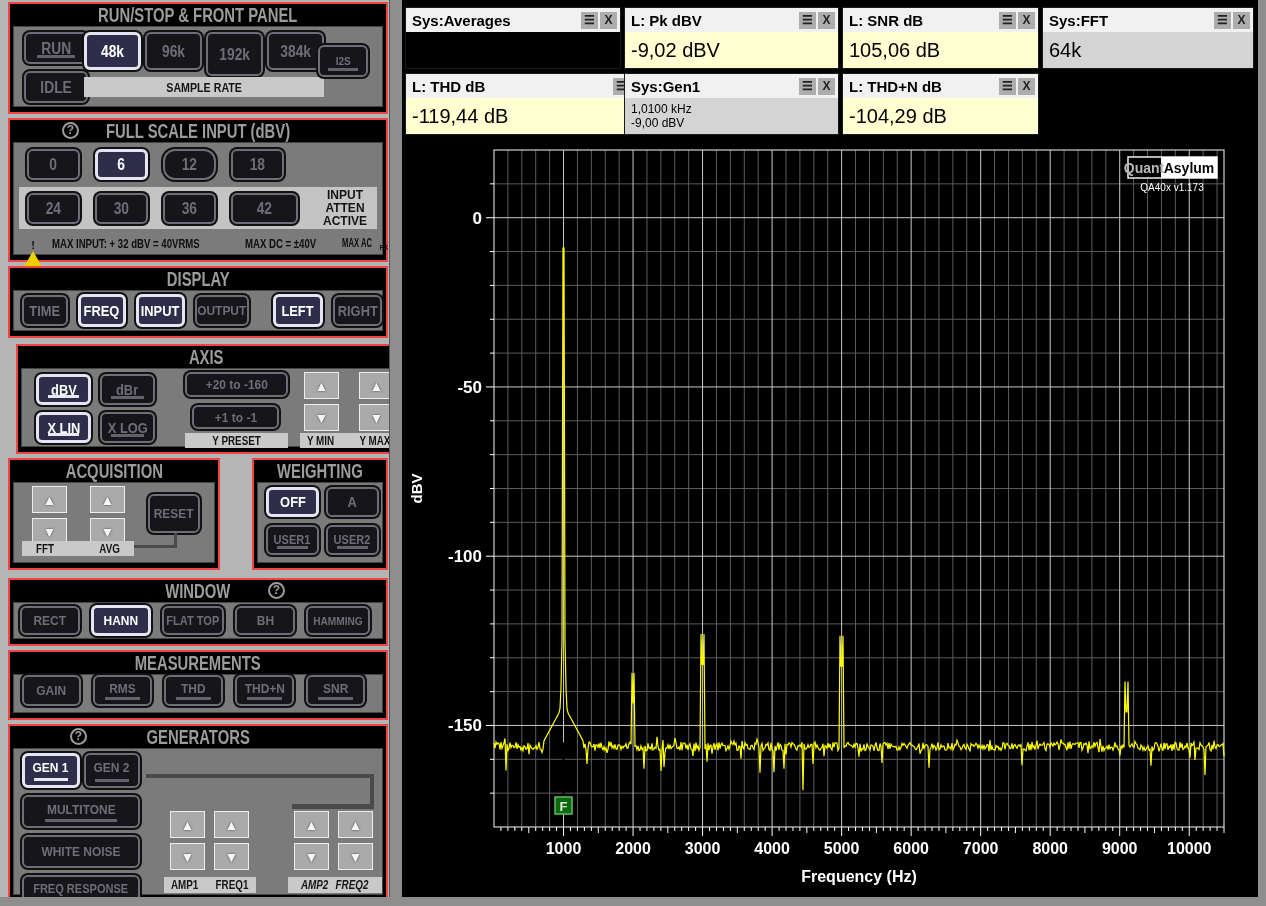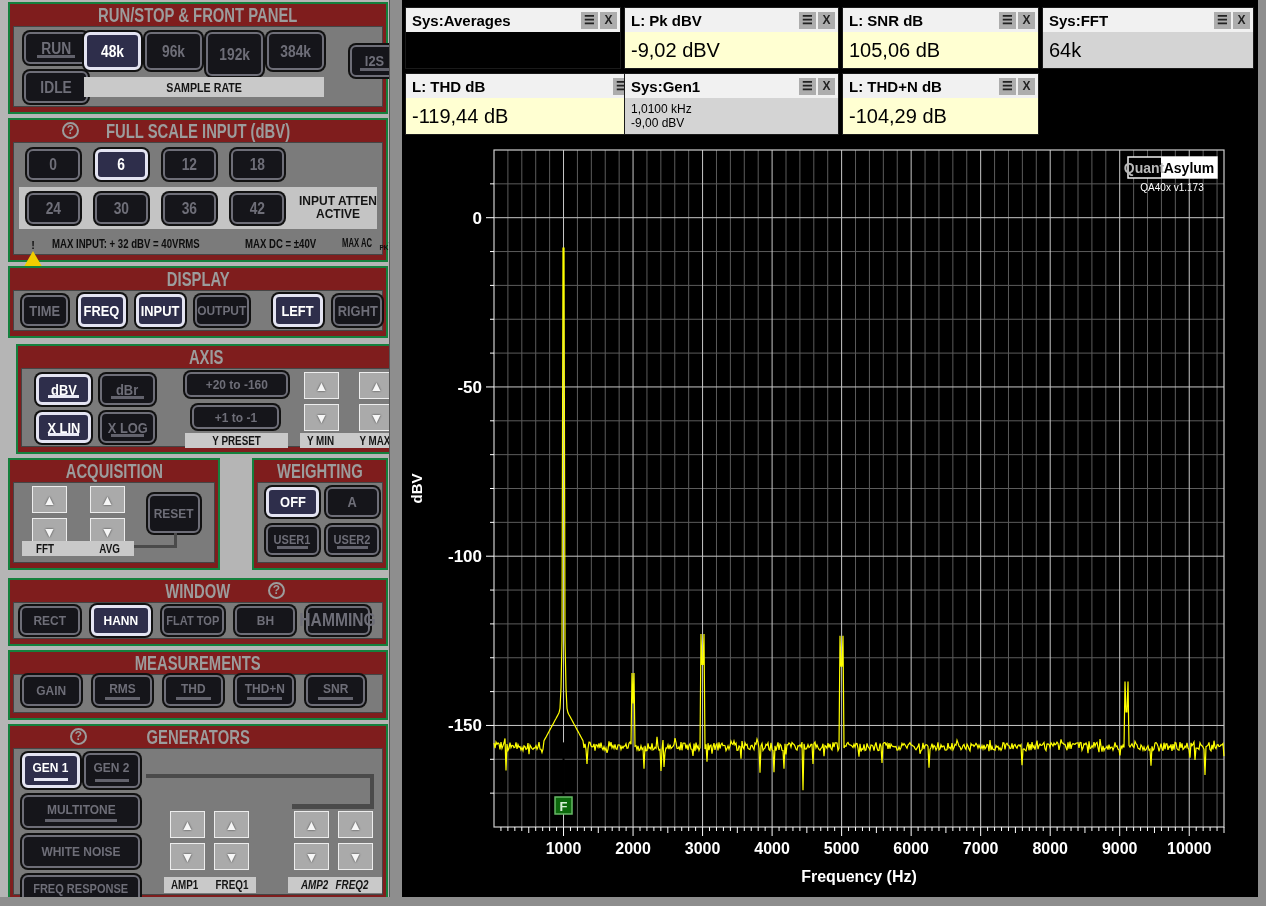--- a/index.html
+++ b/index.html
@@ -3,21 +3,21 @@
 <meta charset="utf-8">
 <style>
   * { margin:0; padding:0; box-sizing:border-box; }
   html,body { width:1266px; height:906px; background:#000; overflow:hidden;
     font-family:"Liberation Sans", sans-serif; }
   
   .sidebar { position:absolute; left:0; top:0; width:389px; height:897px; background:#b5b5b5; }
   .vstrip  { position:absolute; left:389px; top:0; width:13px; height:897px; background:#8e8e8e; border-left:1px solid #555; }
   .frame-r { position:absolute; left:1258px; top:0; width:8px; height:906px; background:#8e8e8e; }
   .frame-b { position:absolute; left:0; top:897px; width:1266px; height:9px; background:#8e8e8e; }
-  .panel { position:absolute; left:8px; width:380px; background:#7f1d1d; border:2px solid #15803d; }
+  .panel { position:absolute; left:8px; width:380px; background:#000000; border:2px solid #ef4444; }
   .ptitle { position:relative; height:22px; text-align:center; overflow:hidden; }
   .ptitle span.t { display:inline-block; color:#9c9c9c; font-weight:bold; font-size:19px; line-height:21px;
     transform:scale(0.78,1.08); transform-origin:center; white-space:nowrap; letter-spacing:0px; }
   .pbody { position:relative; margin:0 3px 3px 3px; background:#7b7b7b; border:1px solid #454545; }
   .qmark { position:absolute; top:2px; width:17px; height:17px; border:2px solid #9c9c9c; border-radius:50%;
     color:#9c9c9c; font-size:12px; font-weight:bold; line-height:13px; text-align:center; background:transparent; }
   
   .btn { position:relative; display:flex; align-items:center; justify-content:center;
     background:#15151a; border:2px solid #6e6e78; border-radius:6px; box-shadow:0 0 0 2px #111;
     color:#6e6e78; font-weight:bold; font-size:15px; cursor:default; white-space:nowrap; }
@@ -77,58 +77,58 @@
         </div>
       <div class="btn" style="position:absolute;left:192px;top:5px;width:57px;height:44px;">
           <span class="cl">192k</span>
         </div>
       <div class="btn" style="position:absolute;left:253px;top:5px;width:57px;height:38px;">
           <span class="cl">384k</span>
         </div>
       <div class="bar" style="position:absolute;left:70px;top:50px;width:240px;height:20px;">
           <span>SAMPLE RATE</span>
         </div>
-      <div class="btn" style="position:absolute;left:336px;top:18px;width:50px;height:32px;font-size:14px;">
+      <div class="btn" style="position:absolute;left:304px;top:18px;width:50px;height:32px;font-size:11px;">
           <span class="cl">I2S</span>
           <span class="ul"></span>
         </div>
     </div>
   </div>
 
   <div class="panel" style="top:118px;height:144px;">
     <div class="ptitle">
       <span class="qmark" style="left:52px;">?</span>
       <span class="t">FULL SCALE INPUT (dBV)</span>
     </div>
     <div class="pbody" style="height:113px;">
       <div style="display:flex;gap:15px;padding:6px 0 0 13px;">
         <div class="btn" style="width:53px;height:31px;">
             <span class="cl">0</span>
           </div>
         <div class="btn sel" style="width:53px;height:31px;">
             <span class="cl">6</span>
           </div>
-        <div class="btn" style="width:53px;height:31px;">
+        <div class="btn" style="width:53px;height:31px;border-radius:12px;">
             <span class="cl">12</span>
           </div>
         <div class="btn" style="width:53px;height:31px;">
             <span class="cl">18</span>
           </div>
       </div>
       <div style="display:flex;gap:15px;align-items:center;background:#c4c4c4;margin:7px 5px 0 5px;height:42px;padding-left:8px;">
         <div class="btn" style="width:53px;height:31px;">
             <span class="cl">24</span>
           </div>
         <div class="btn" style="width:53px;height:31px;">
             <span class="cl">30</span>
           </div>
         <div class="btn" style="width:53px;height:31px;">
             <span class="cl">36</span>
           </div>
-        <div class="btn" style="width:53px;height:31px;">
+        <div class="btn" style="width:67px;height:31px;">
             <span class="cl">42</span>
           </div>
         <div style="color:#141414;font-weight:bold;font-size:12px;text-align:center;line-height:13px;flex:1;">
           <div>INPUT ATTEN</div>
           <div>ACTIVE</div>
         </div>
       </div>
       <div style="display:flex;align-items:center;gap:8px;padding:5px 0 0 8px;">
         <span class="warn-tri"><span class="tri"></span><span class="ex">!</span></span>
         <span class="warntext"><span><b>MAX INPUT: + 32 dBV = 40VRMS</b></span></span>
@@ -258,21 +258,21 @@
         </div>
       <div class="btn sel" style="width:60px;height:31px;font-size:13px;">
           <span class="cl">HANN</span>
         </div>
       <div class="btn" style="width:62px;height:29px;font-size:12px;">
           <span class="cl">FLAT TOP</span>
         </div>
       <div class="btn" style="width:60px;height:29px;font-size:13px;">
           <span class="cl">BH</span>
         </div>
-      <div class="btn" style="width:64px;height:29px;font-size:17px;">
+      <div class="btn" style="width:64px;height:29px;font-size:11px;">
           <span class="cl">HAMMING</span>
         </div>
     </div>
   </div>
 
   <div class="panel" style="top:650px;height:70px;">
     <div class="ptitle"><span class="t">MEASUREMENTS</span></div>
     <div class="pbody" style="height:39px;display:flex;align-items:flex-start;gap:12px;padding-left:8px;">
       <div class="btn" style="width:59px;height:31px;font-size:13px;">
           <span class="cl">GAIN</span>

